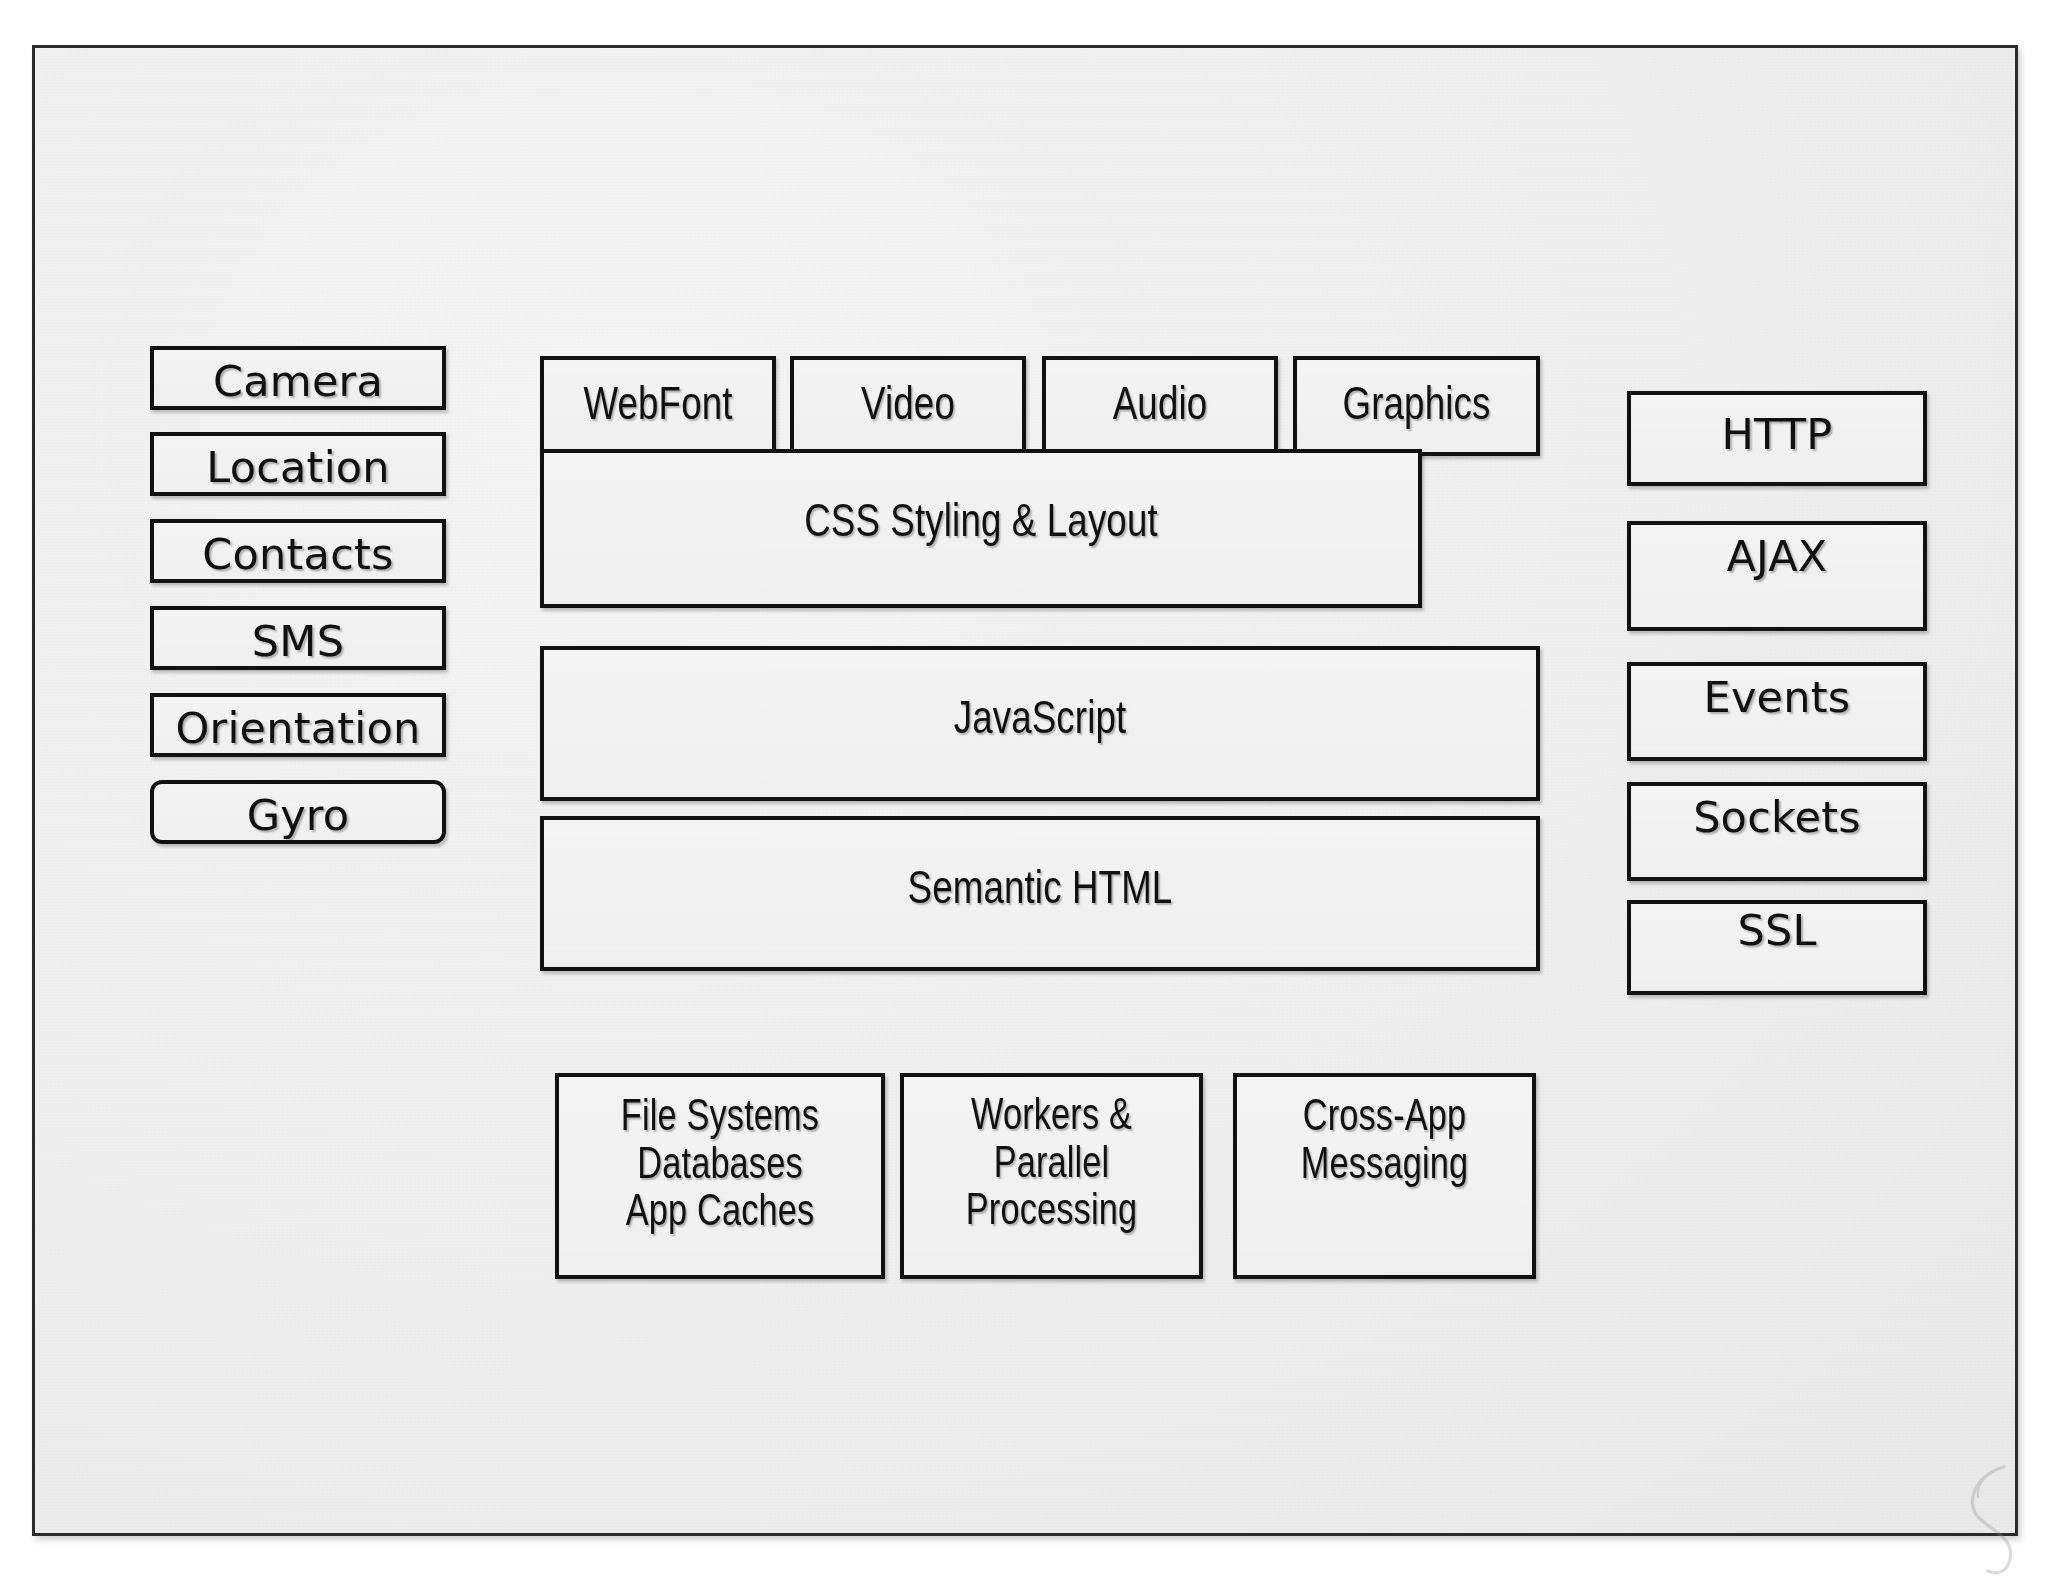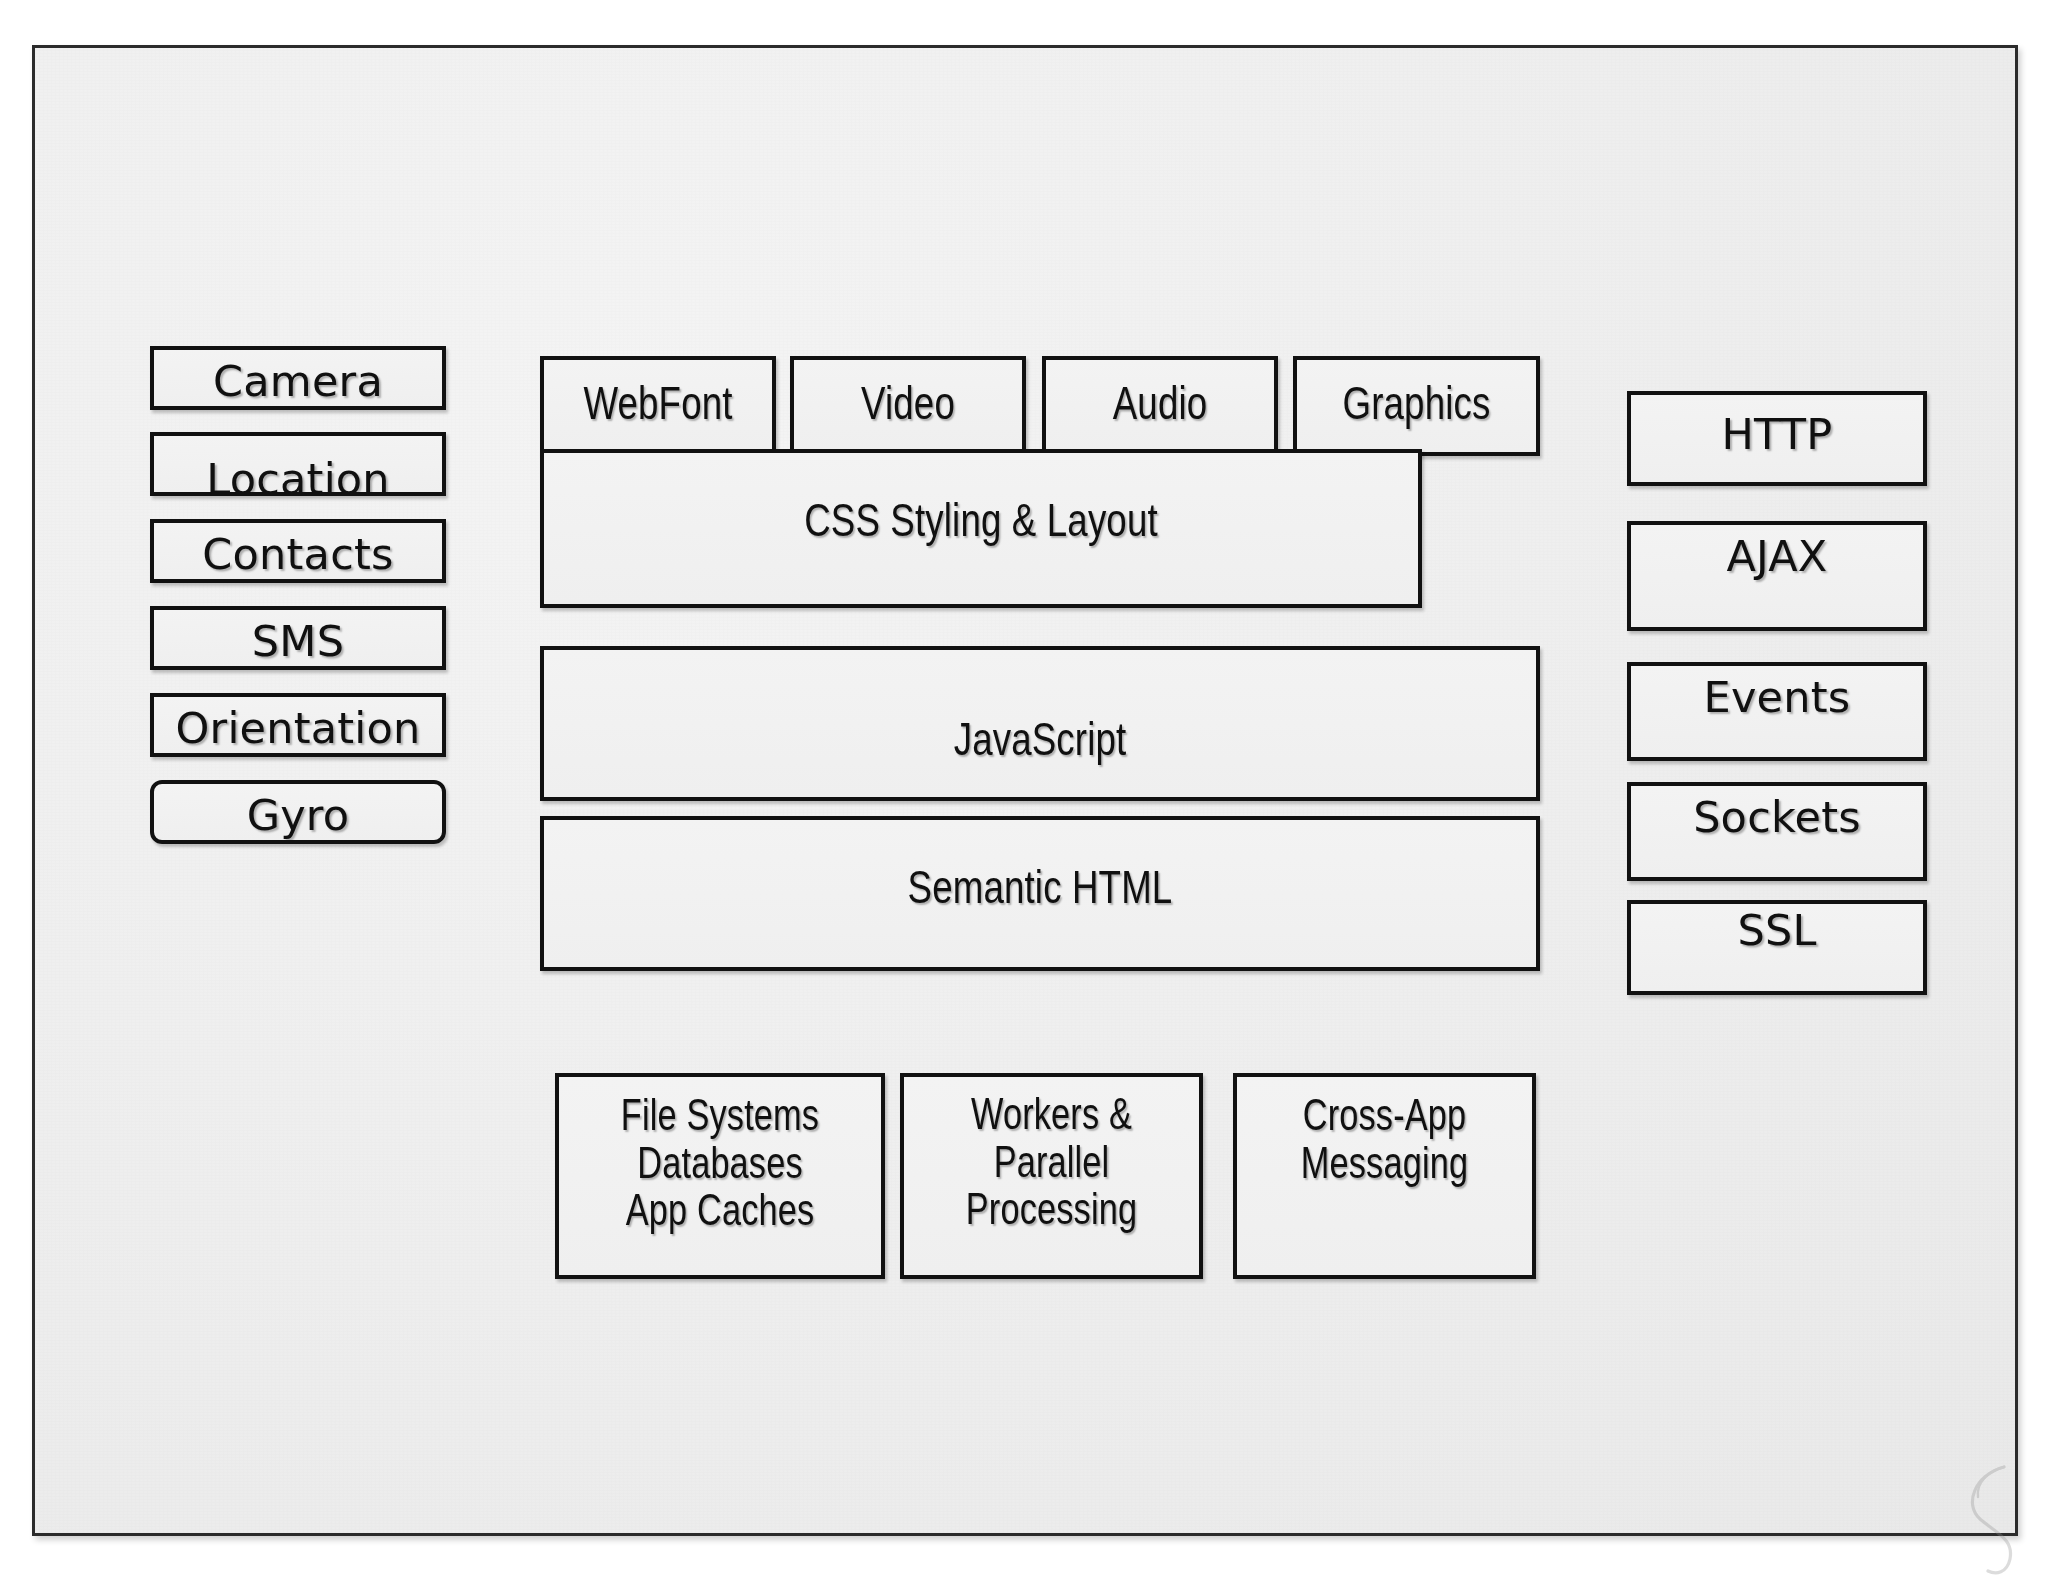--- a/index.html
+++ b/index.html
@@ -97,21 +97,21 @@
 <body>
 
 <div id="root">
 
   <div id="slide">
 
     <div>
         <div class="box wide" style="left: 115px; top: 298px; width: 296px; height: 64px; padding-top: 8px;">
           <span class="lbl">Camera</span>
         </div>
-        <div class="box wide" style="left: 115px; top: 384px; width: 296px; height: 64px; padding-top: 20px;">
+        <div class="box wide" style="left: 115px; top: 384px; width: 296px; height: 64px; padding-top: 8px;">
           <span class="lbl">Location</span>
         </div>
         <div class="box wide" style="left: 115px; top: 471px; width: 296px; height: 64px; padding-top: 8px;">
           <span class="lbl">Contacts</span>
         </div>
         <div class="box wide" style="left: 115px; top: 558px; width: 296px; height: 64px; padding-top: 8px;">
           <span class="lbl">SMS</span>
         </div>
         <div class="box wide" style="left: 115px; top: 645px; width: 296px; height: 64px; padding-top: 8px;">
           <span class="lbl">Orientation</span>
@@ -133,21 +133,21 @@
         </div>
         <div class="box cond" style="left: 1258px; top: 308px; width: 247px; height: 100px; padding-top: 18px;">
           <span class="lbl">Graphics</span>
         </div>
       </div>
 
     <div>
         <div class="box cond" style="left: 505px; top: 401px; width: 882px; height: 159px; padding-top: 42px;">
           <span class="lbl">CSS Styling &amp; Layout</span>
         </div>
-        <div class="box cond" style="left: 505px; top: 598px; width: 1000px; height: 155px; padding-top: 64px;">
+        <div class="box cond" style="left: 505px; top: 598px; width: 1000px; height: 155px; padding-top: 42px;">
           <span class="lbl">JavaScript</span>
         </div>
         <div class="box cond" style="left: 505px; top: 768px; width: 1000px; height: 155px; padding-top: 42px;">
           <span class="lbl">Semantic HTML</span>
         </div>
       </div>
 
     <div>
         <div class="box cond small" style="left: 507px; top: 1025px; width: 330px; height: 206px; padding-top: 14px; margin-left: 13px;">
           <span class="lbl">File Systems

